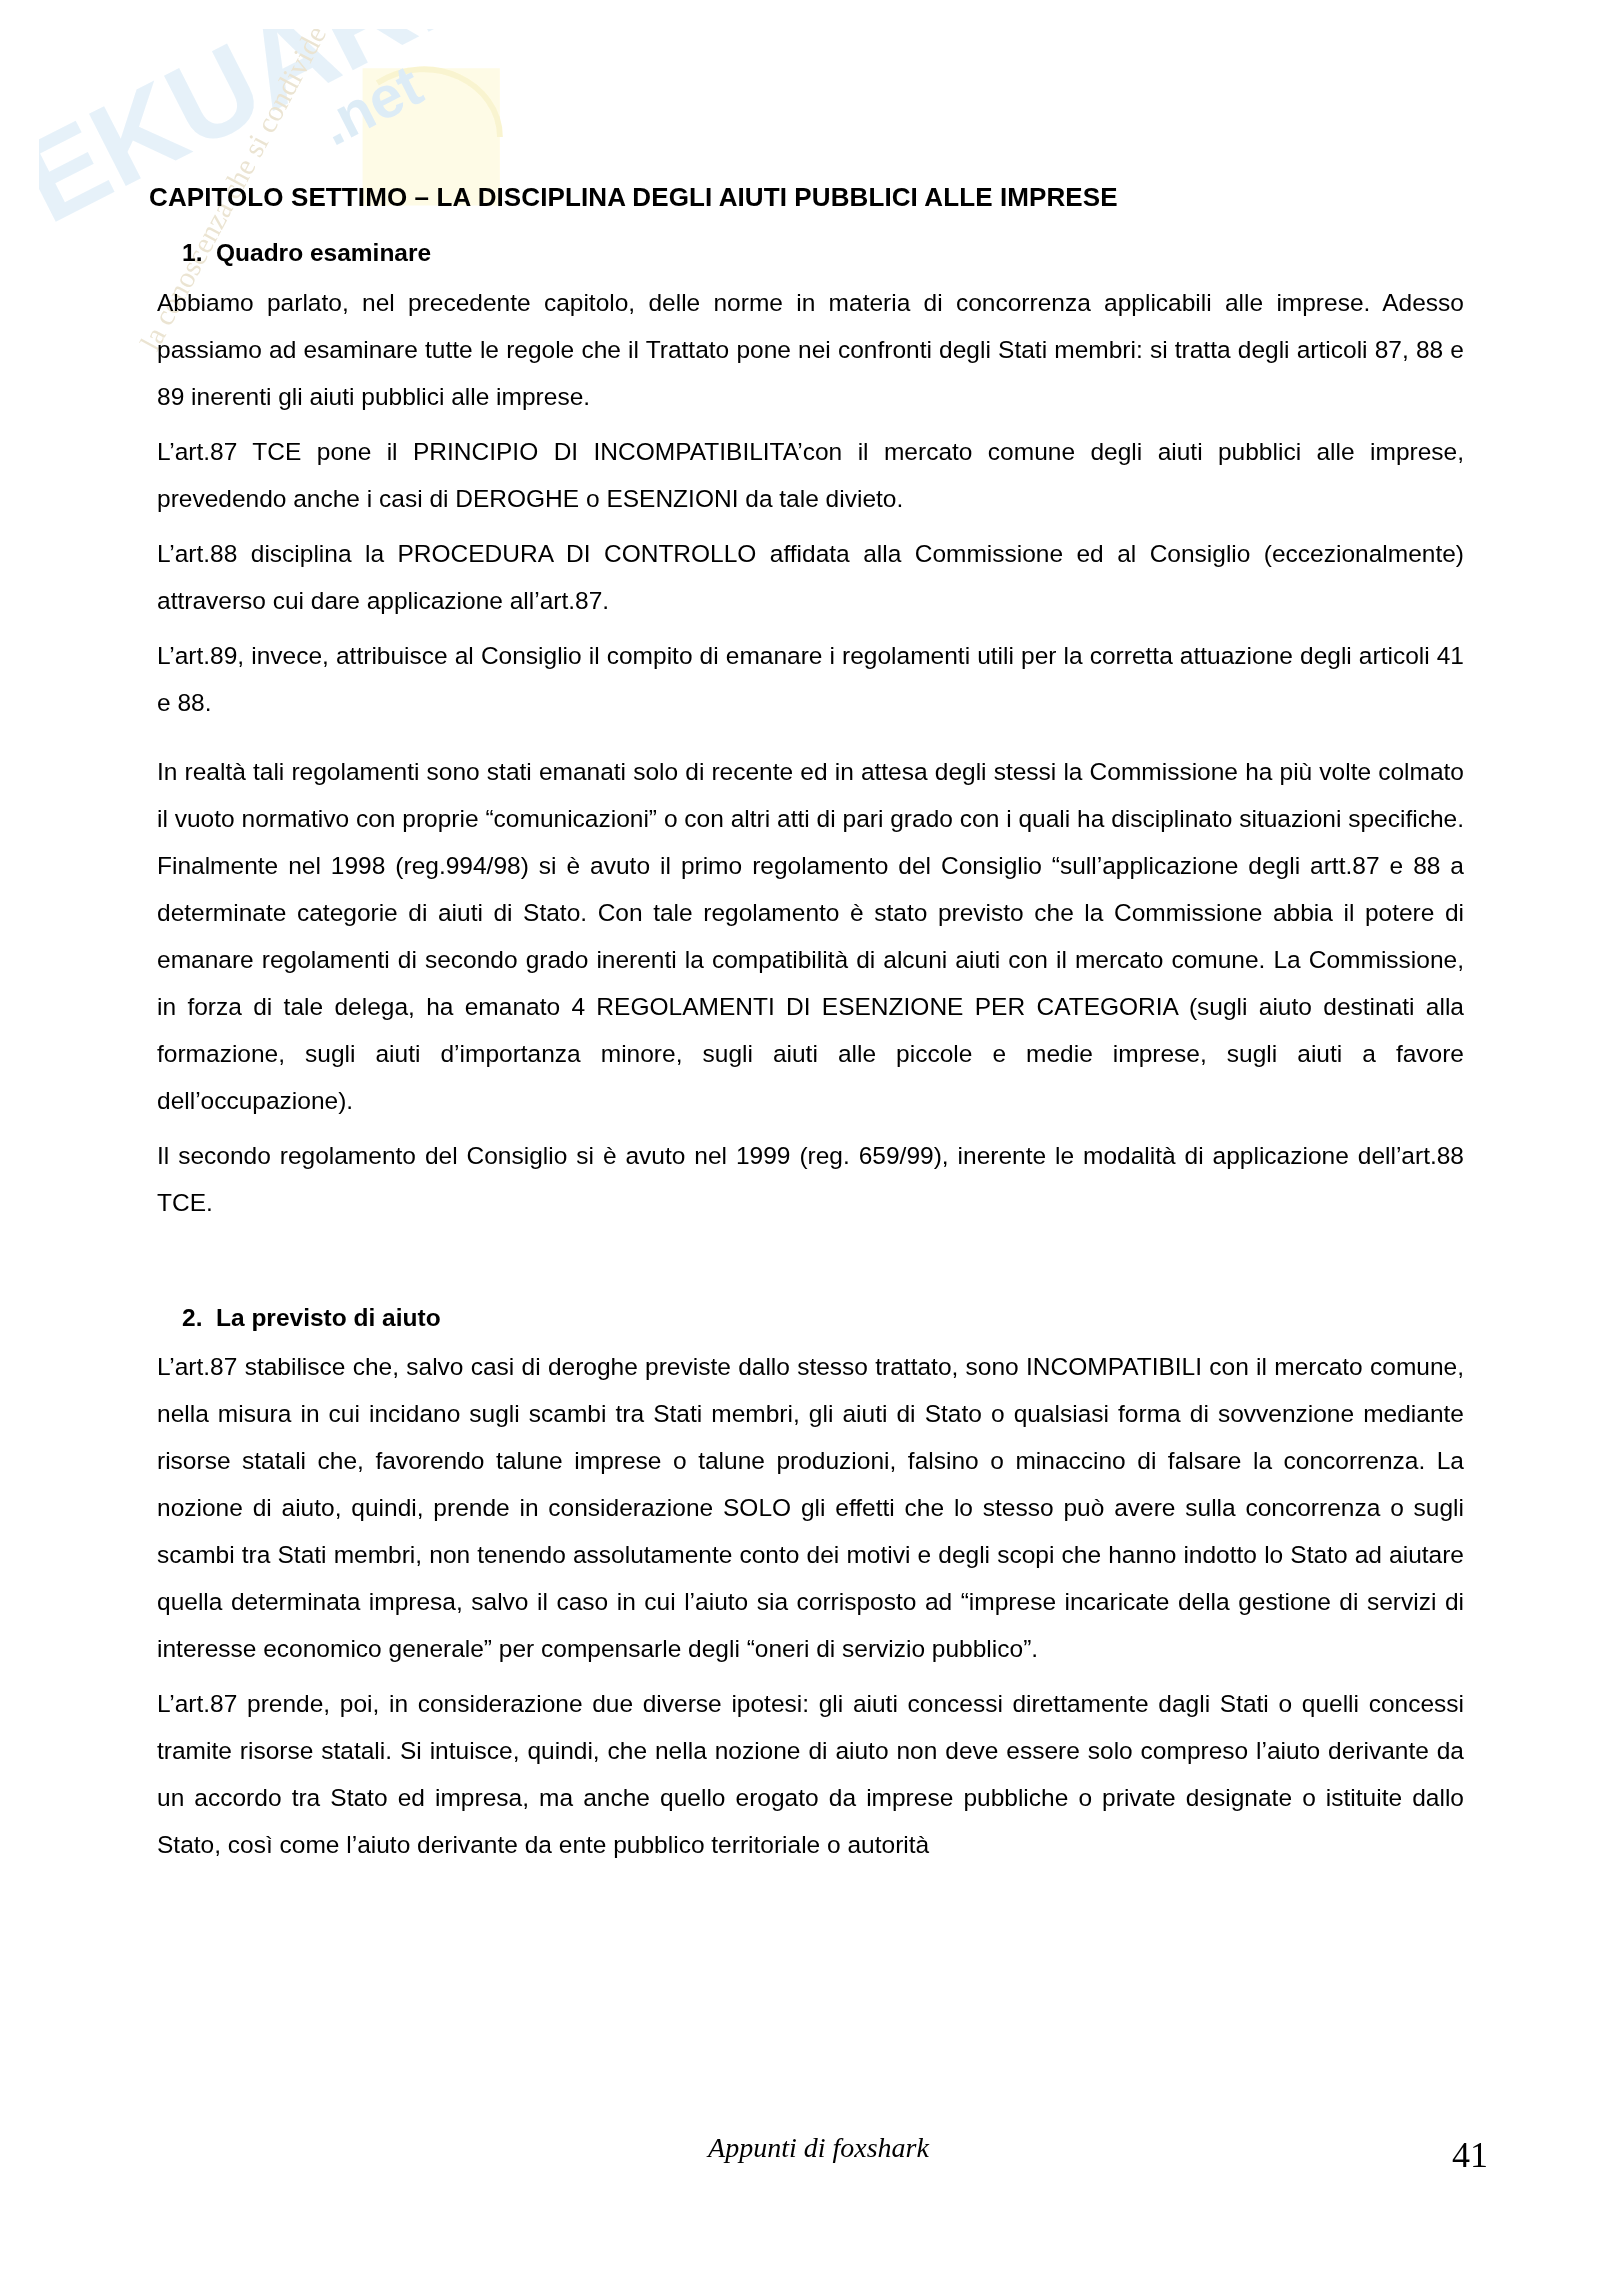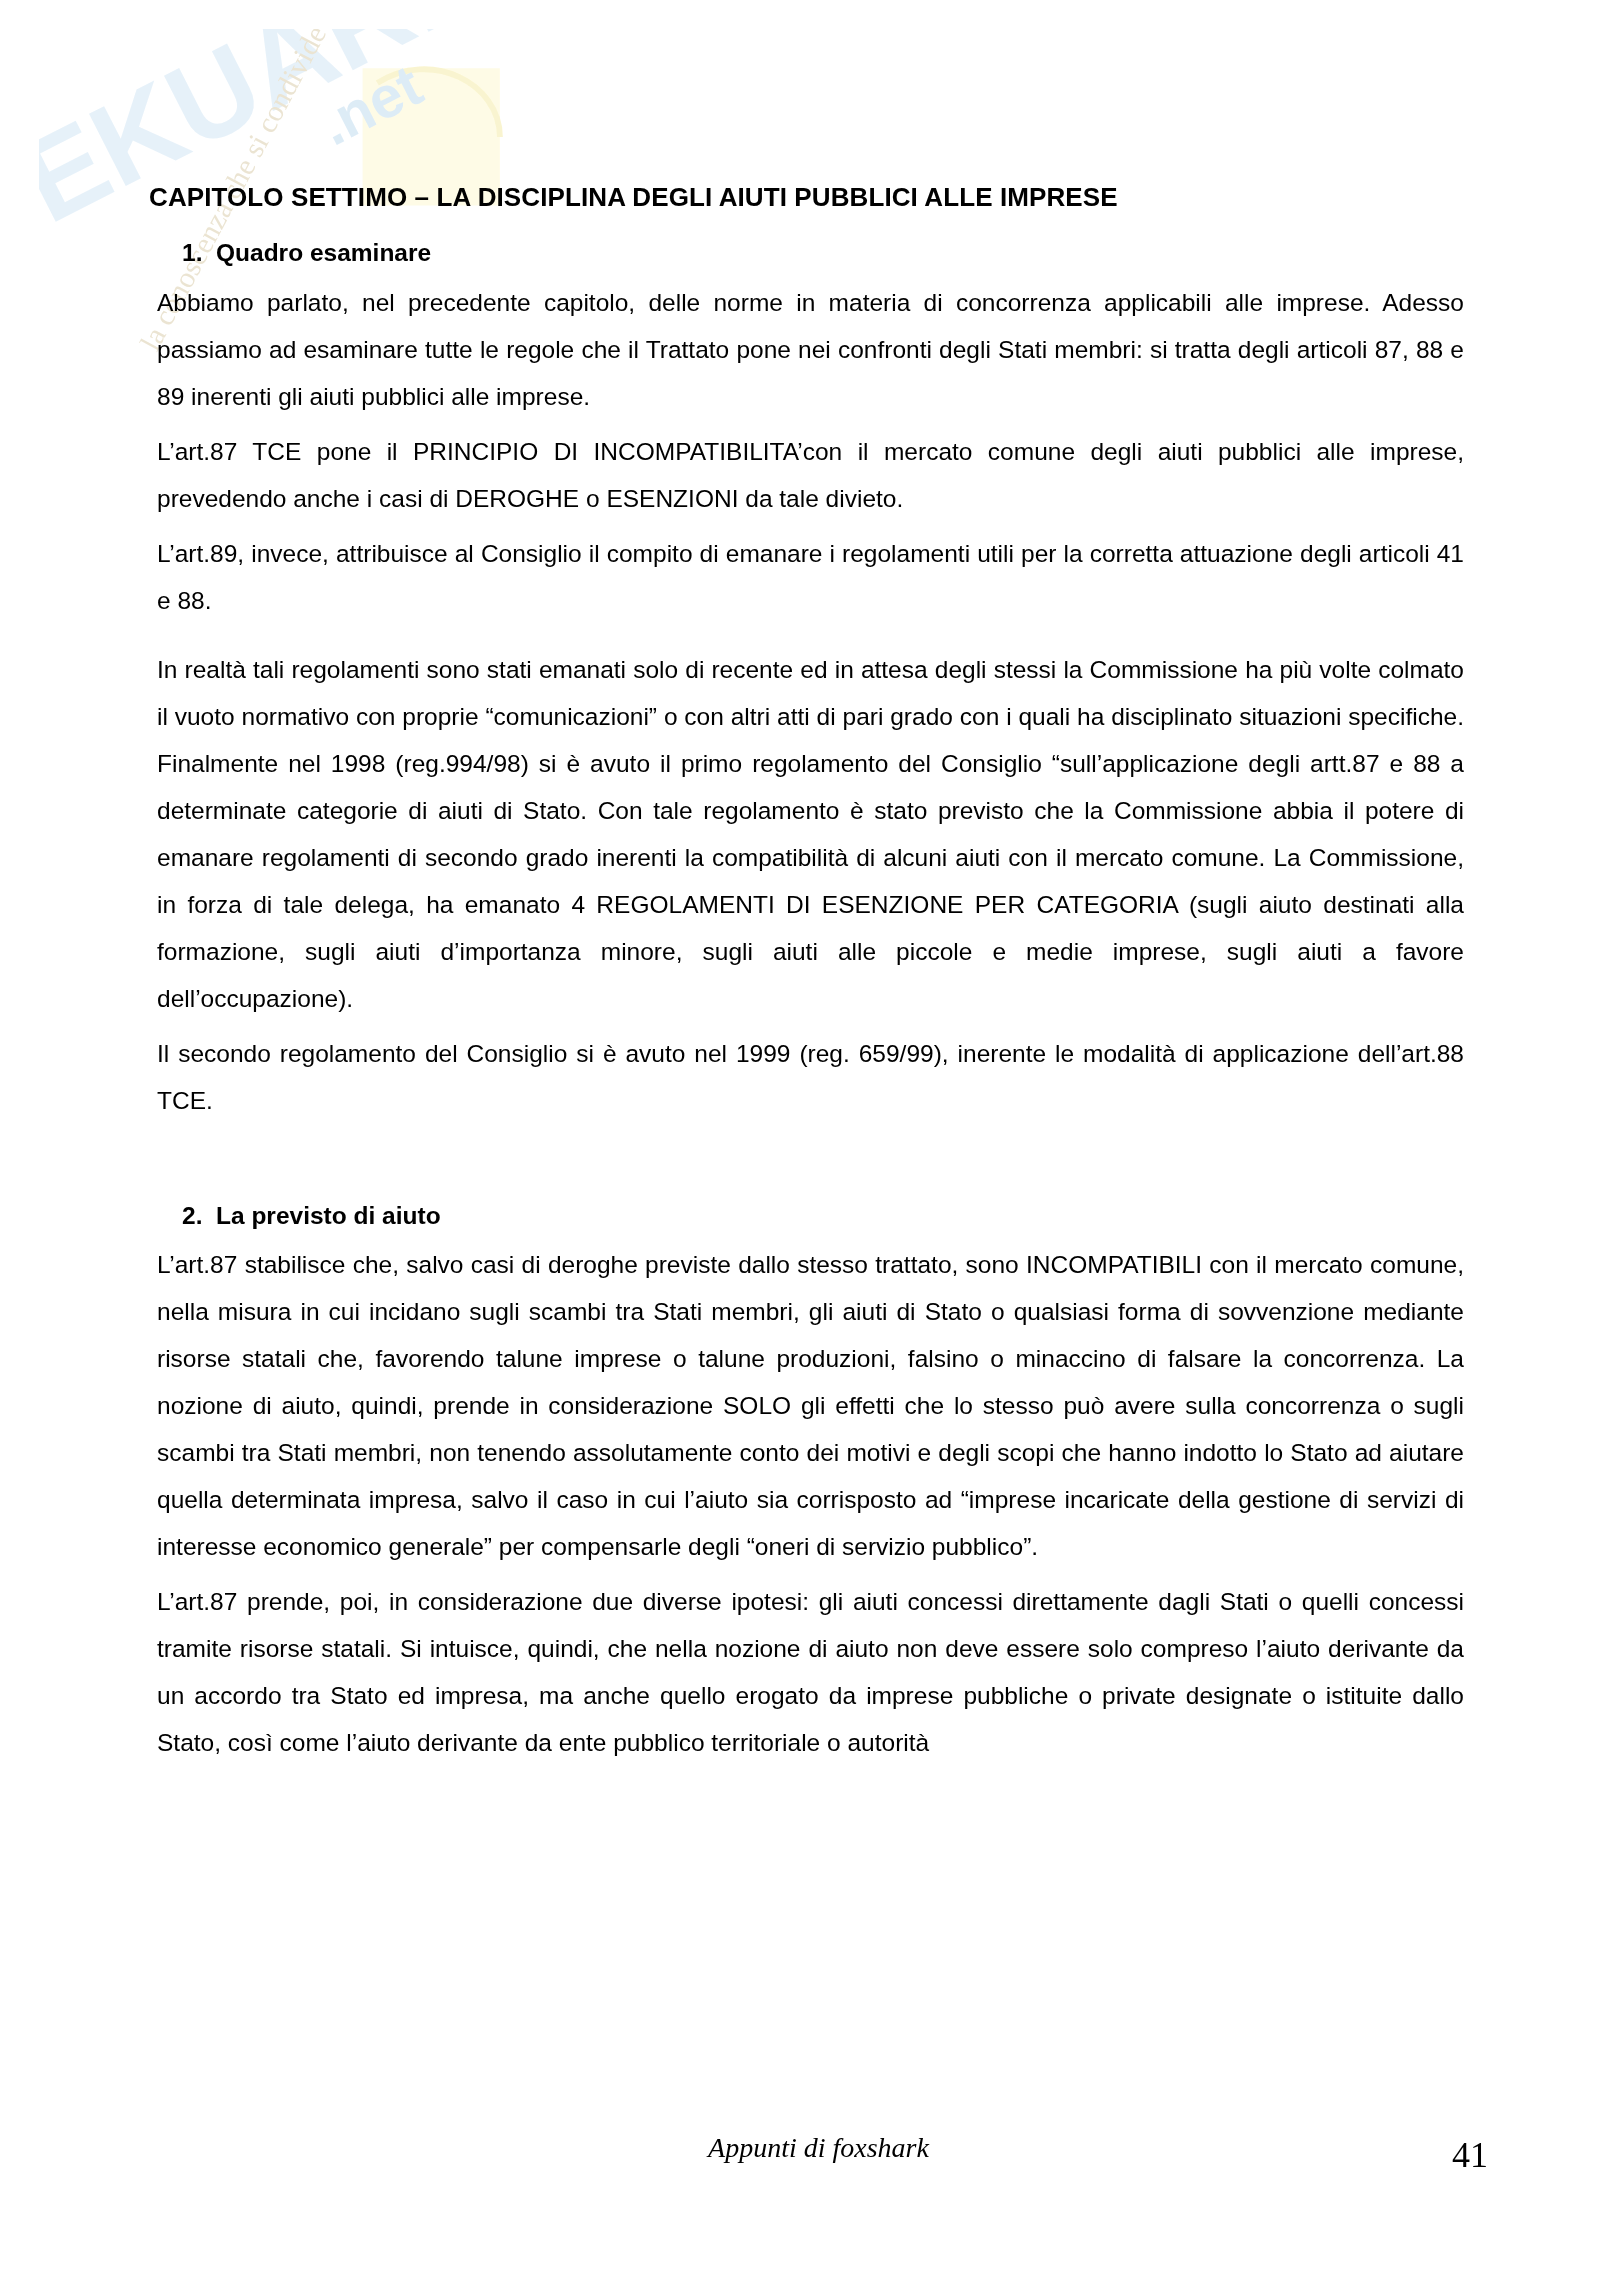--- a/index.html
+++ b/index.html
@@ -109,20 +109,21 @@
 
     <h1 class="doc-title">CAPITOLO SETTIMO – LA DISCIPLINA DEGLI AIUTI PUBBLICI ALLE IMPRESE</h1>
 
     <div class="numbered">
       <span class="num">1.</span>
       <span>Quadro esaminare</span>
     </div>
 
     <p class="body-par">Abbiamo parlato, nel precedente capitolo, delle norme in materia di concorrenza applicabili alle imprese. Adesso passiamo ad esaminare tutte le regole che il Trattato pone nei confronti degli Stati membri: si tratta degli articoli 87, 88 e 89 inerenti gli aiuti pubblici alle imprese.</p>
     <p class="body-par">L’art.87 TCE pone il PRINCIPIO DI INCOMPATIBILITA’con il mercato comune degli aiuti pubblici alle imprese, prevedendo anche i casi di DEROGHE o ESENZIONI da tale divieto.</p>
+    <p class="body-par">L’art.88 disciplina la PROCEDURA DI CONTROLLO affidata alla Commissione ed al Consiglio (eccezionalmente) attraverso cui dare applicazione all’art.87.</p>
     <p class="body-par">L’art.89, invece, attribuisce al Consiglio il compito di emanare i regolamenti utili per la corretta attuazione degli articoli 41 e 88.</p>
     <div class="gap-small"></div>
     <p class="body-par">In realtà tali regolamenti sono stati emanati solo di recente ed in attesa degli stessi la Commissione ha più volte colmato il vuoto normativo con proprie “comunicazioni” o con altri atti di pari grado con i quali ha disciplinato situazioni specifiche. Finalmente nel 1998 (reg.994/98) si è avuto il primo regolamento del Consiglio “sull’applicazione degli artt.87 e 88 a determinate categorie di aiuti di Stato. Con tale regolamento è stato previsto che la Commissione abbia il potere di emanare regolamenti di secondo grado inerenti la compatibilità di alcuni aiuti con il mercato comune. La Commissione, in forza di tale delega, ha emanato 4 REGOLAMENTI DI ESENZIONE PER CATEGORIA (sugli aiuto destinati alla formazione, sugli aiuti d’importanza minore, sugli aiuti alle piccole e medie imprese, sugli aiuti a favore dell’occupazione).</p>
     <p class="body-par">Il secondo regolamento del Consiglio si è avuto nel 1999 (reg. 659/99), inerente le modalità di applicazione dell’art.88 TCE.</p>
 
     <div class="gap-big"></div>
 
     <div class="numbered">
       <span class="num">2.</span>
       <span>La previsto di aiuto</span>

